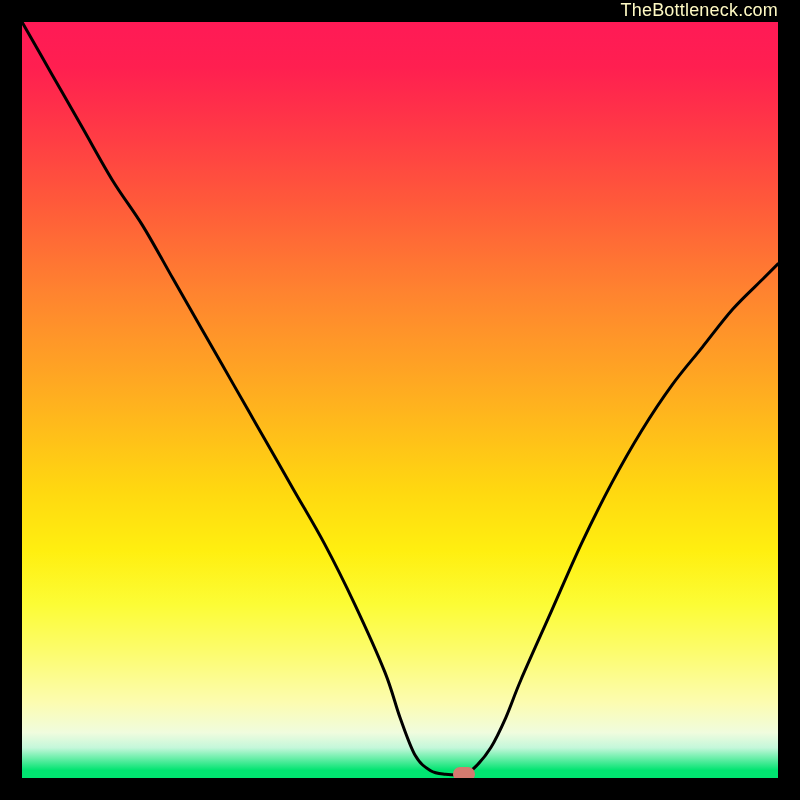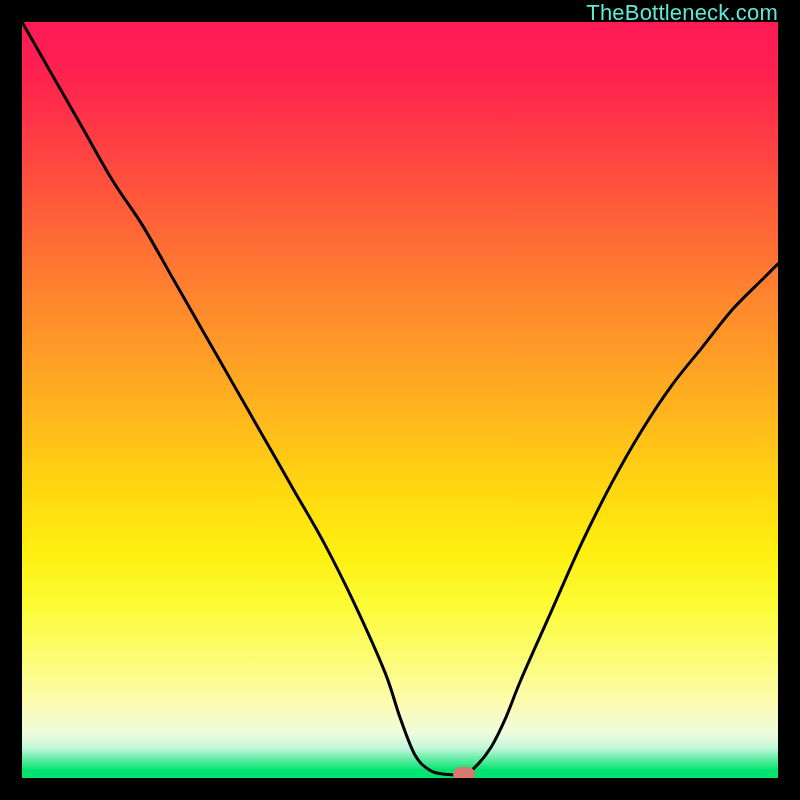--- a/index.html
+++ b/index.html
@@ -62,22 +62,22 @@
     width: 22px;
     height: 14px;
     background: #d47a6f;
     border-radius: 9px;
     transform: translate(-50%, -50%);
   }
   .watermark {
     position: absolute;
     top: 0px;
     right: 22px;
-    color: #5eead4;
-    font-size: 22px;
+    color: #fef9c3;
+    font-size: 18px;
     font-weight: 500;
     letter-spacing: 0.2px;
     font-family: Arial, Helvetica, sans-serif;
   }
 </style>
 </head>
 <body>
 
 <div class="frame">
 

